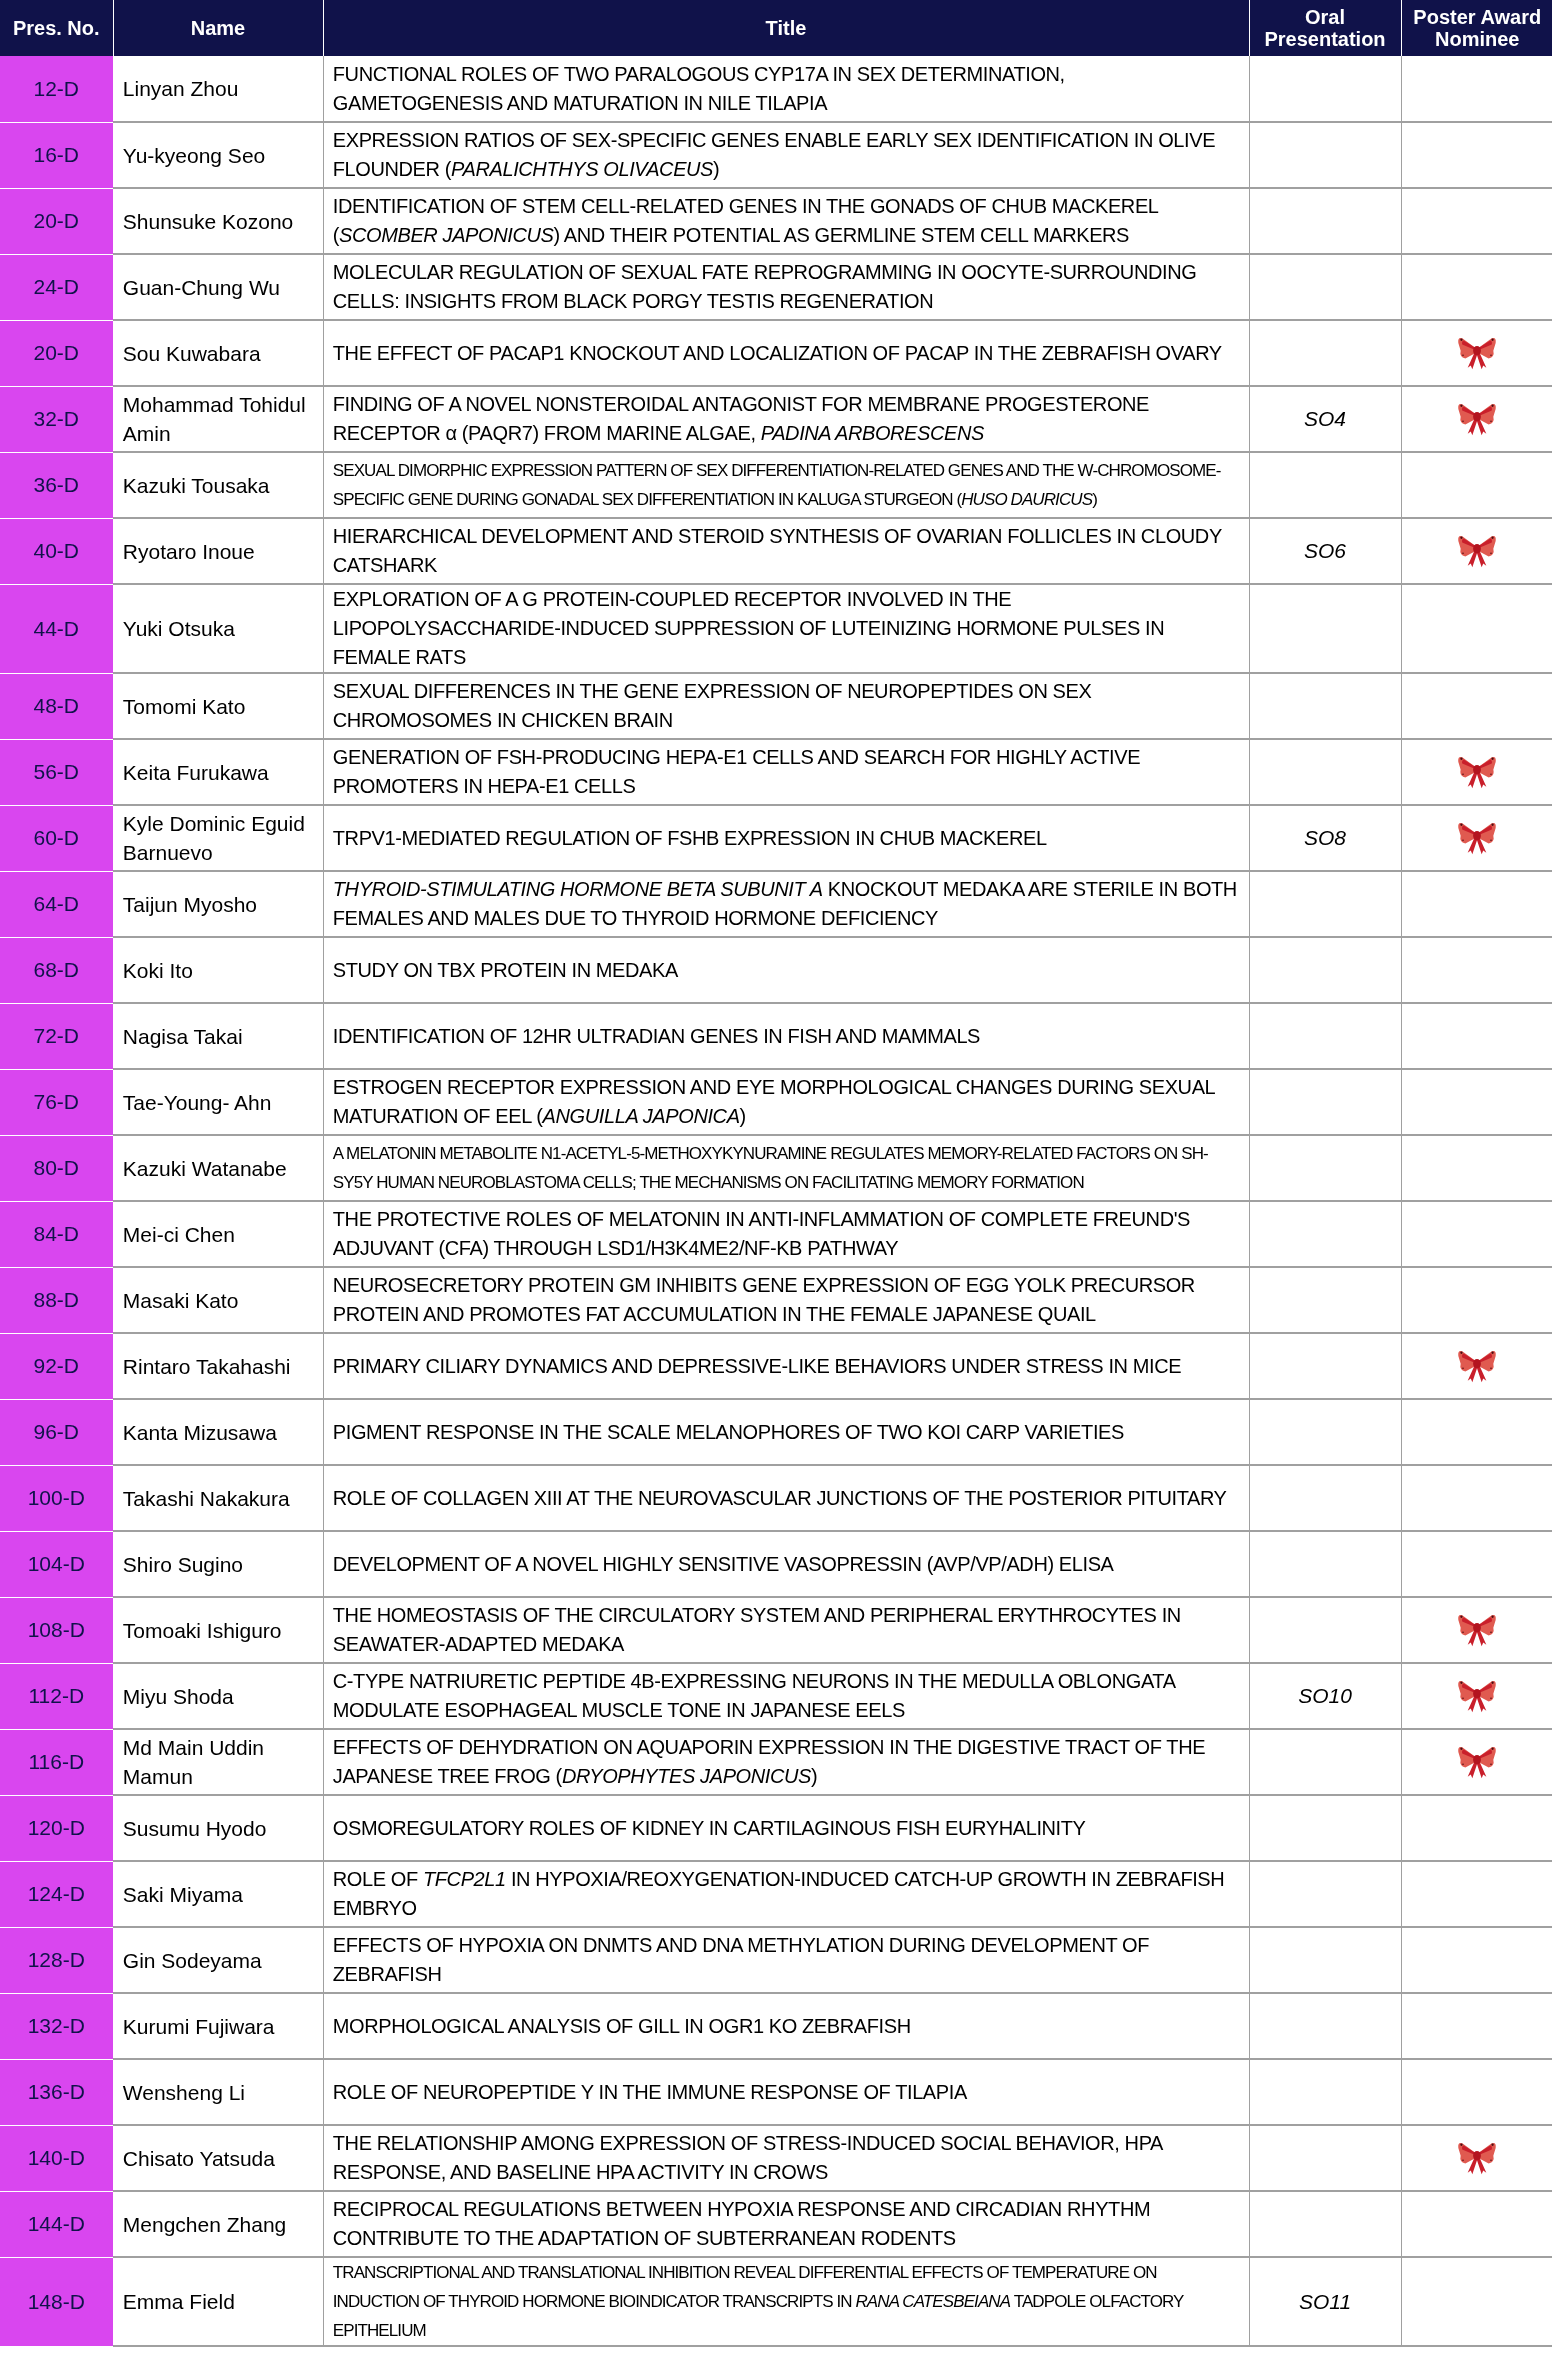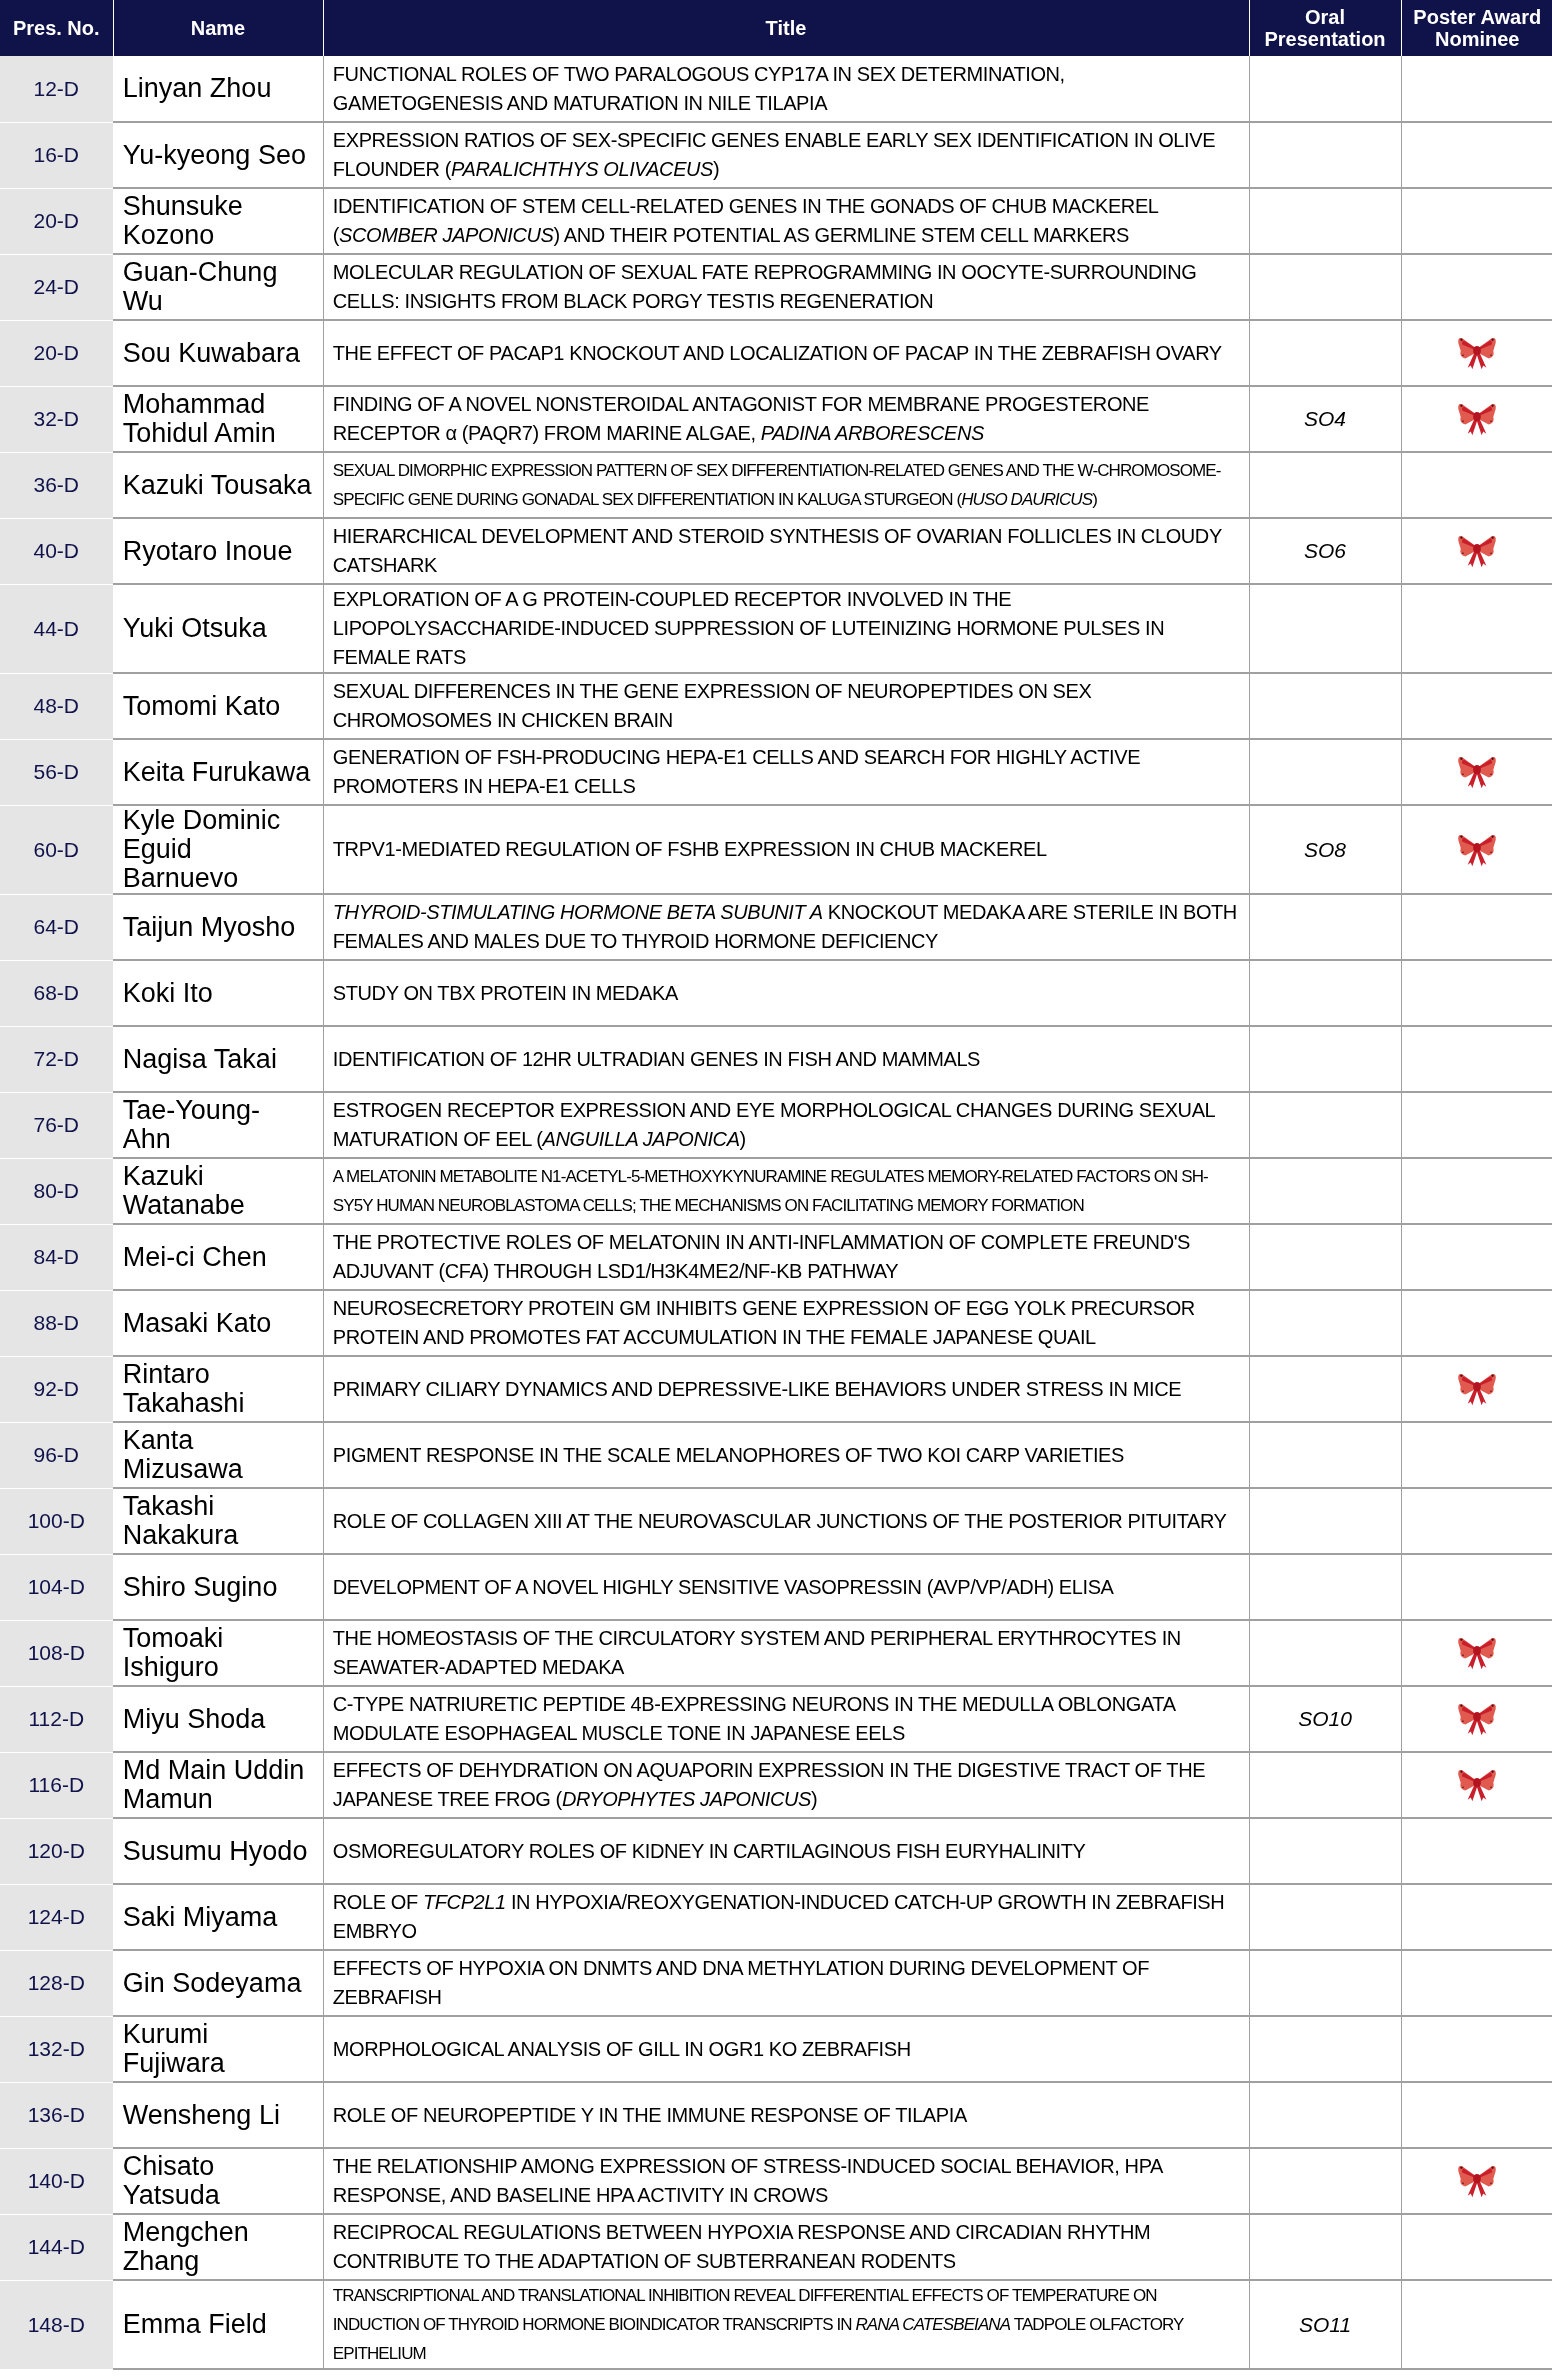--- a/index.html
+++ b/index.html
@@ -11,22 +11,22 @@
   col.c-oral { width:152px; }
   col.c-award { width:152px; }
   thead th {
     background:#10124a; color:#ffffff; font-weight:bold; font-size:20px;
     height:56px; padding:0 3.1px; border-right:1.6px solid #ffffff; line-height:22.5px;
     text-align:center; font-family:"Liberation Sans", sans-serif;
   }
   thead th:last-child { border-right:none; }
   tbody tr { height:66px; }
   tbody td { border-bottom:2.3px solid #a0a0a0; border-right:1.6px solid #a0a0a0; vertical-align:middle; font-size:20px; color:#000; }
-  td.no { background:#e5e5e5; color:#10124a; text-align:center; border-bottom:1.6px solid #ffffff; border-right:1.6px solid #ffffff; font-size:21px; }
-  td.name { padding:0 9.3px; line-height:29px; font-size:27px;margin-top:11px; }
+  td.no { background:#d946ef; color:#10124a; text-align:center; border-bottom:1.6px solid #ffffff; border-right:1.6px solid #ffffff; font-size:21px; }
+  td.name { padding:0 9.3px; line-height:29px; font-size:21px;margin-top:11px; }
   td.title { padding:0 9.3px; line-height:29px; font-size:20px; letter-spacing:-0.4px;margin-top:16px; }
   td.title.small { font-size:17px; letter-spacing:-0.9px; }
   td.oral { text-align:center; font-size:21px;font-style:italic; }
   td.award { text-align:center; border-right:none; }
   .bow { display:inline-block; width:42px; height:36px; vertical-align:middle; }
   em { font-style:italic; }
 </style>
 </head>
 <body>
 

